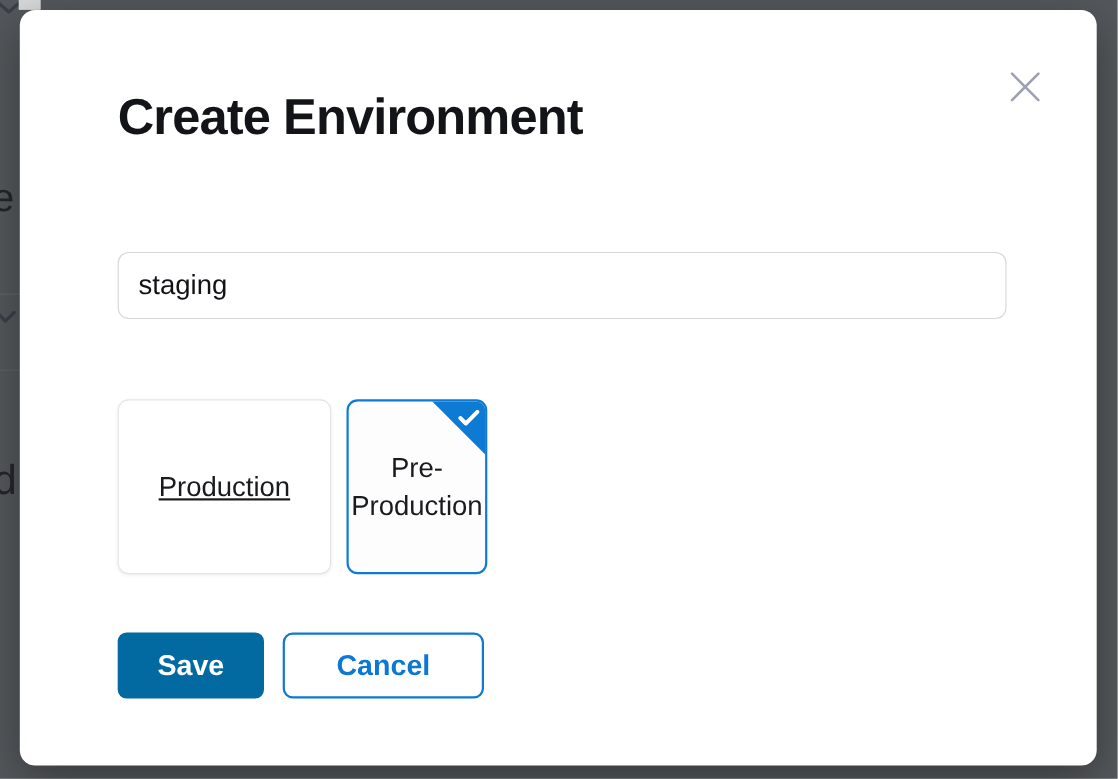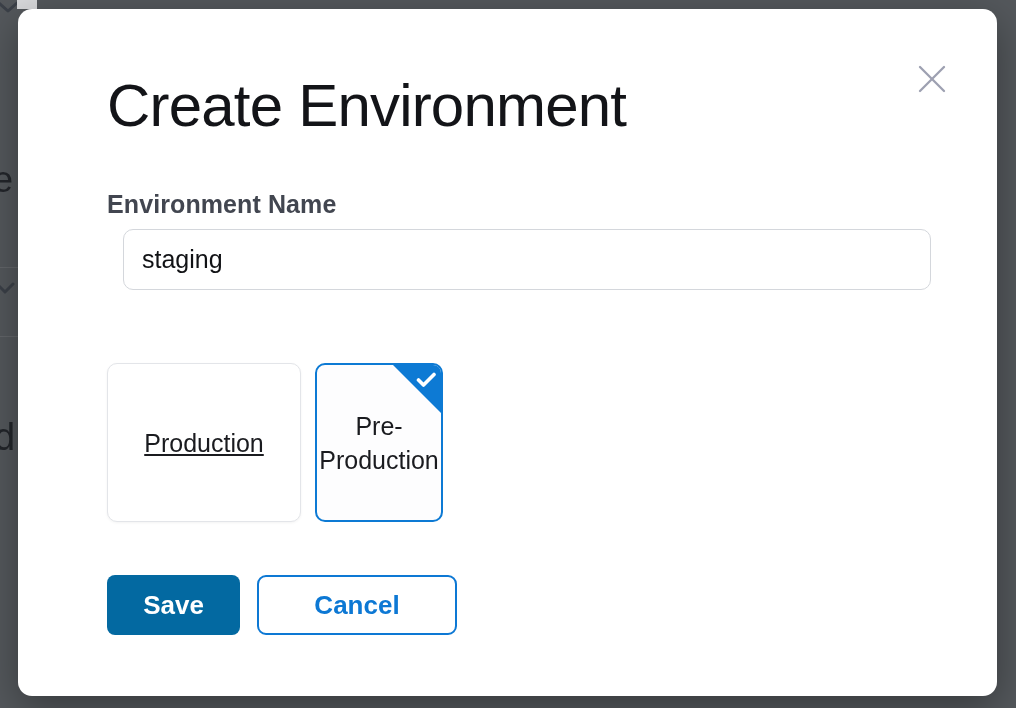--- a/index.html
+++ b/index.html
@@ -18,38 +18,38 @@
   .frag-lightrect{background:#d8d9db;}
 
   
   .modal{
     position:absolute;left:18px;top:9px;width:979px;height:687px;
     background:#ffffff;border-radius:14px;z-index:2;
     box-shadow:0 12px 40px rgba(0,0,0,.35);
   }
   .modal-title{
     position:absolute;left:89px;top:72px;
-    font-size:60px;font-weight:400;color:#131418;letter-spacing:-0.8px;line-height:50px;
+    font-size:46px;font-weight:700;color:#131418;letter-spacing:-0.8px;line-height:50px;
   }
   .close-btn{
     position:absolute;left:898px;top:54px;width:32px;height:32px;
     background:none;border:none;padding:0;cursor:pointer;
     display:flex;align-items:center;justify-content:center;
   }
   .close-btn svg{stroke:#9da0b1;stroke-width:2.3;stroke-linecap:round;}
 
   .field-label{
     position:absolute;left:89px;
     font-size:25px;font-weight:600;color:#424650;letter-spacing:0.1px;
   }
   .label-name{top:181px;}
   .label-type{top:310px;}
 
   .text-input{
-    position:absolute;left:105px;top:220px;width:808px;height:61px;
+    position:absolute;left:89px;top:220px;width:808px;height:61px;
     box-sizing:border-box;border:1px solid #d4d7dc;border-radius:10px;
     background:#ffffff;padding:0 18px;
     font-family:"Liberation Sans", sans-serif;
     font-size:25px;color:#111215;outline:none;
   }
 
   
   .type-card{
     position:absolute;top:354px;height:159px;box-sizing:border-box;
     border-radius:10px;background:#ffffff;cursor:pointer;
@@ -80,21 +80,21 @@
     position:absolute;top:566px;height:60px;box-sizing:border-box;
     font-family:"Liberation Sans", sans-serif;
     font-size:26px;font-weight:700;cursor:pointer;
     display:flex;align-items:center;justify-content:center;
   }
   .btn-save{
     left:89px;width:133px;background:#0369a1;color:#ffffff;
     border:none;border-radius:8px;
   }
   .btn-cancel{
-    left:239px;width:200px;background:#ffffff;color:#0d78d4;
+    left:239px;width:183px;background:#ffffff;color:#0d78d4;
     border:2px solid #0d78d4;border-radius:9px;
   }
 </style>
 </head>
 <body>
 
 <svg class="frag" style="left:-3px;top:0px;" width="22" height="14" viewBox="0 0 22 14">
     <polyline class="frag-chevron" points="2,3 11,11 20,3"></polyline>
   </svg>
 <div class="frag frag-lightrect" style="left:17px;top:0;width:20px;height:9px;"></div>
@@ -110,21 +110,20 @@
 
   <div class="modal-title">Create Environment</div>
 
   <button class="close-btn">
     <svg width="28" height="28" viewBox="0 0 28 28">
       <line x1="2" y1="2" x2="26" y2="26"></line>
       <line x1="26" y1="2" x2="2" y2="26"></line>
     </svg>
   </button>
 
-  <div class="field-label label-name">Environment Name</div>
 
   <input class="text-input" type="text" value="staging" style="">
 
 
   <div class="type-card card-production">
     <span class="card-label">Production</span>
   </div>
 
   <div class="type-card card-preproduction">
     <div class="corner-flag">

